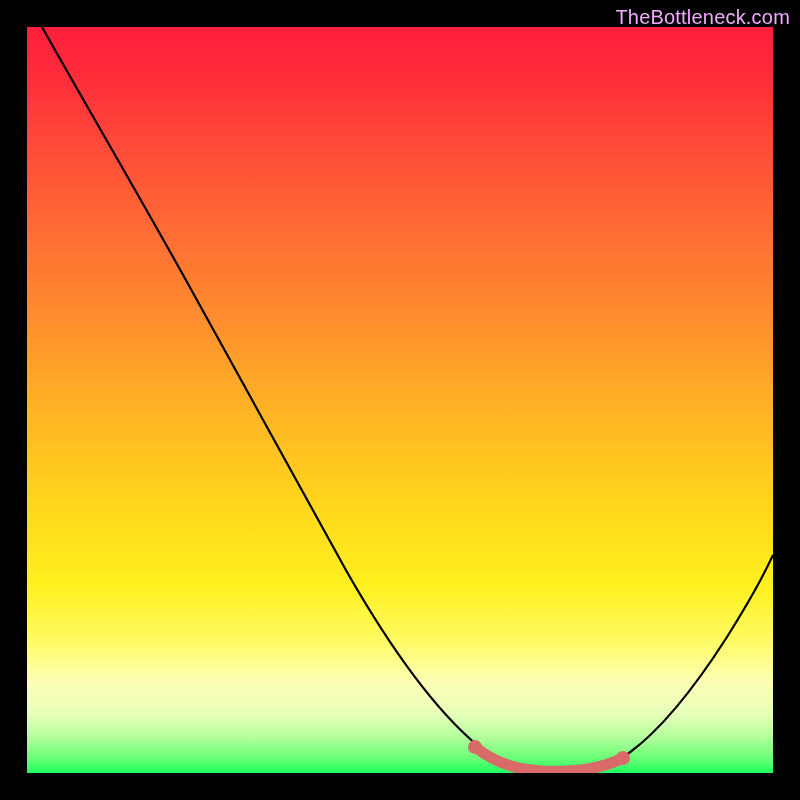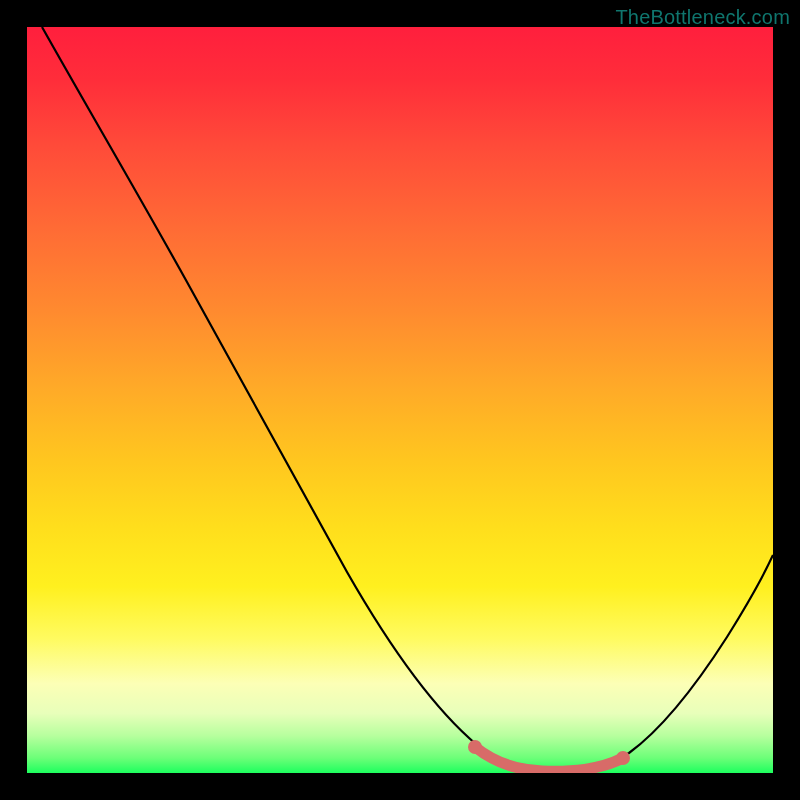--- a/index.html
+++ b/index.html
@@ -3,21 +3,21 @@
 <meta charset="utf-8">
 <style>
   * { margin: 0; padding: 0; box-sizing: border-box; }
   html, body { width: 800px; height: 800px; overflow: hidden; }
   body { background: #000; font-family: Arial, Helvetica, sans-serif; position: relative; }
 
   .watermark {
     position: absolute;
     top: 6px;
     right: 10px;
-    color: #0f766e;
+    color: #f0abfc;
     font-size: 20px;
     font-weight: 500;
     letter-spacing: 0.2px;
     z-index: 30;
   }
 
   .plot-area {
     position: absolute;
     left: 27px;
     top: 27px;

